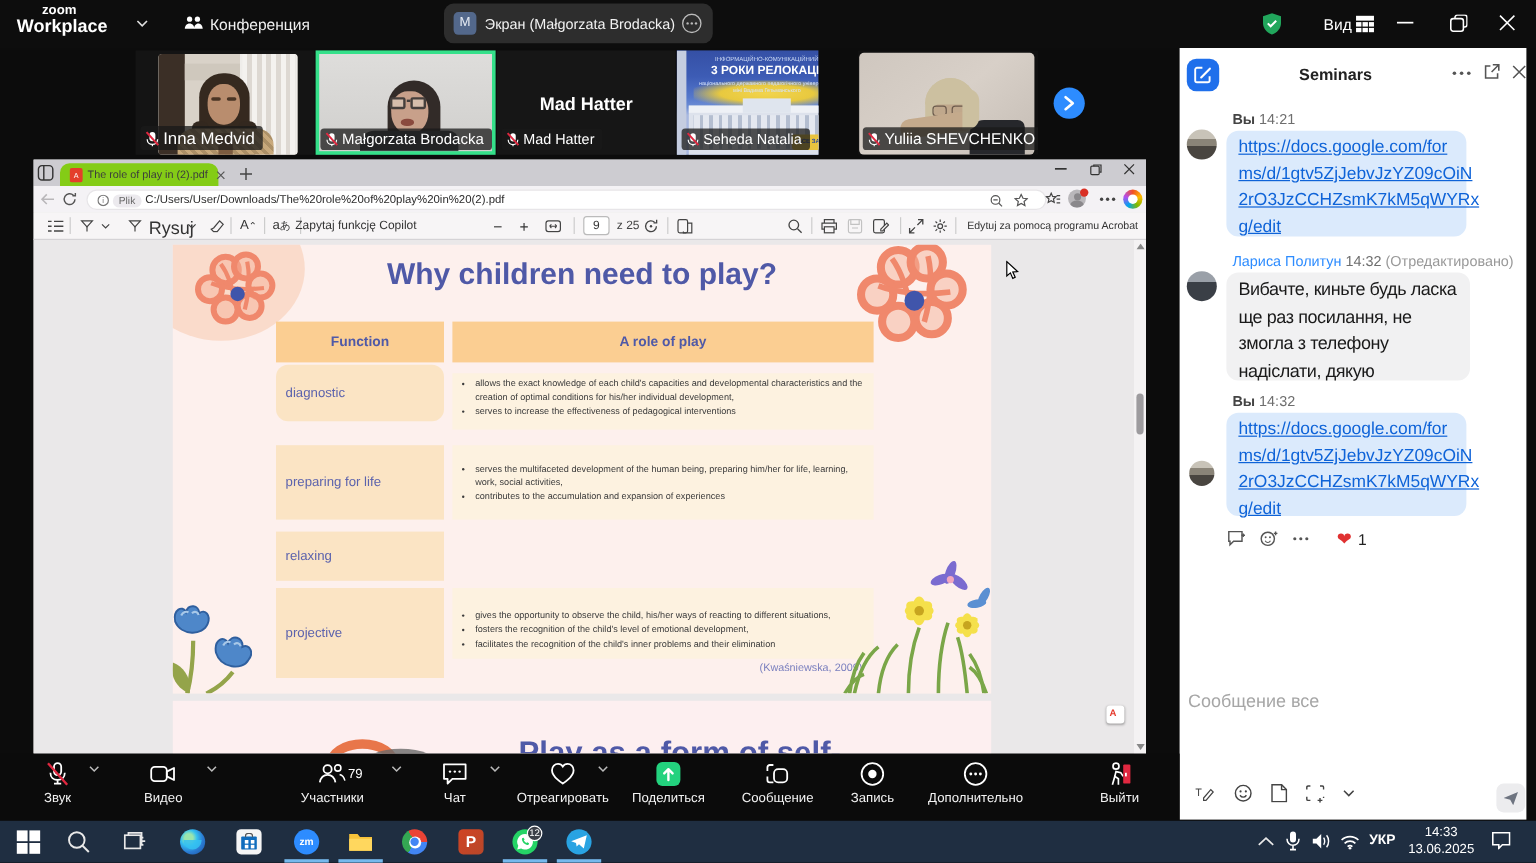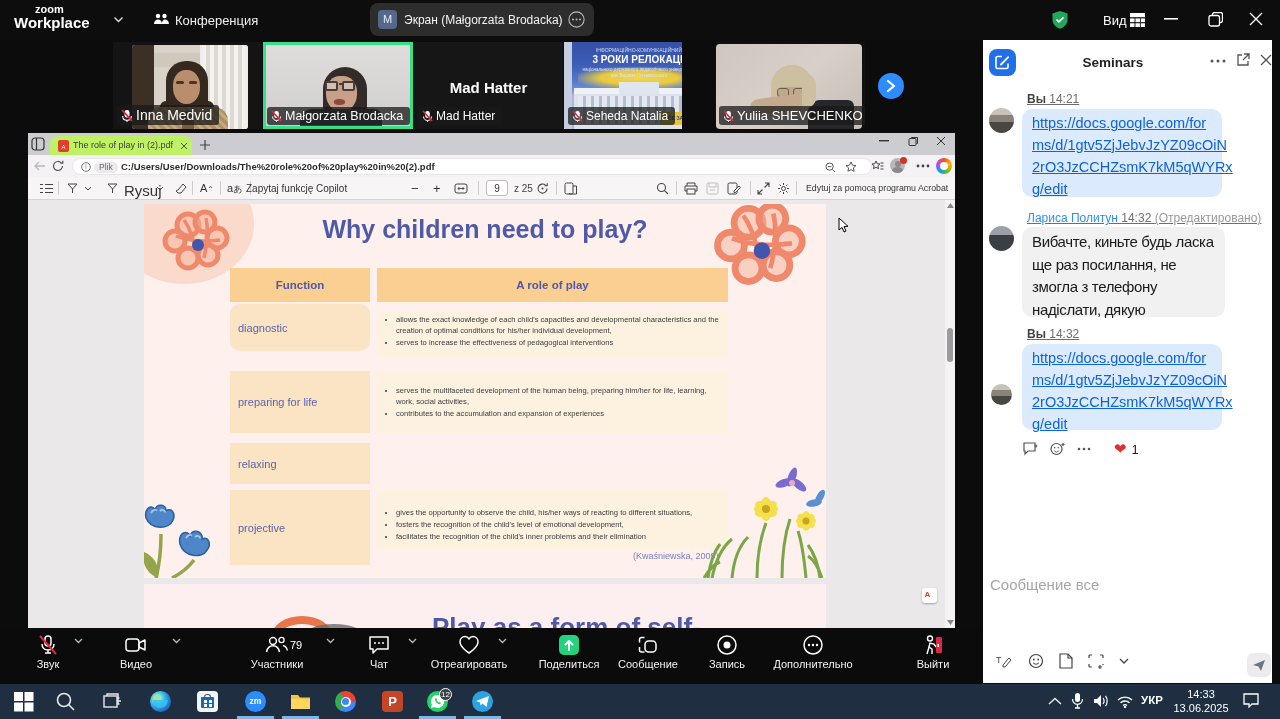--- a/index.html
+++ b/index.html
@@ -13,36 +13,36 @@
 .pill{left:370px;top:3px;width:224px;height:33px;background:#2d2d2d;border-radius:8px;}
 .mav{left:8px;top:7px;width:19px;height:19px;background:#53688b;border-radius:4px;color:#e8edf5;font-size:11px;text-align:center;line-height:19px;}
 .ptxt{left:34px;top:10px;font-size:12px;color:#f2f2f2;}
 .vid{left:1103px;top:13px;font-size:13px;color:#fff;}
 
 .tile{top:42px;height:87px;overflow:hidden;}
 .vlabel{position:absolute;left:4px;bottom:4px;height:18px;background:rgba(25,25,25,.75);border-radius:3px;color:#fff;font-size:12px;line-height:18px;padding:0 7px 0 4px;display:flex;align-items:center;gap:3px;white-space:nowrap;}
 
 #bwin{left:28px;top:133px;width:927px;height:495px;background:#eae8e9;}
 #tabstrip{left:0;top:0;width:927px;height:22px;background:#cdccd1;}
-#tab{left:22px;top:3px;width:142px;height:19px;background:#bef264;border-radius:8px 8px 0 0;}
+#tab{left:22px;top:3px;width:132px;height:19px;background:#84cc16;border-radius:8px 8px 0 0;}
 #addrrow{left:0;top:22px;width:927px;height:22px;background:#f4f2f5;}
 #apill{left:44px;top:3px;width:800px;height:17px;background:#fff;border-radius:9px;border:1px solid #e7e5e8;}
 #pdfbar{left:0;top:44px;width:927px;height:23px;background:#f7f5f6;border-bottom:1px solid #d5d3d6;}
 #viewer{left:0;top:67px;width:927px;height:428px;background:#eae8e9;overflow:hidden;}
 
 #page1{left:116px;top:4px;width:682px;height:374px;background:#fdf0ed;overflow:hidden;}
 #page2{left:116px;top:384px;width:682px;height:44px;background:#fdeff0;overflow:hidden;}
 .hcell{position:absolute;background:#fbce92;color:#4f59a7;font-weight:700;font-size:11.5px;display:flex;align-items:center;justify-content:center;}
 .lcell{position:absolute;left:86px;width:140px;background:#fbe4c4;color:#5c63ad;font-size:11px;display:flex;align-items:center;padding-left:8px;}
 .rcell{position:absolute;left:233px;width:351px;background:#fdf2e0;color:#3b3b3b;}
 .rcell ul{margin:0;padding-left:19px;padding-right:5px;}
 .rcell li{font-size:7.6px;line-height:11px;margin:1px 0;}
 
 #chat{left:983px;top:40px;width:289px;height:643px;background:#fff;}
-.msghdr{font-size:12px;color:#6e6e6e;text-decoration:underline;}
+.msghdr{font-size:12px;color:#6e6e6e;}
 .bubble-b{position:absolute;left:39px;width:200px;background:#dbeafc;border-radius:10px;color:#0e63d8;}
 .bubble-g{position:absolute;left:39px;width:203px;background:#f1f1f2;border-radius:10px;color:#1a1a1a;white-space:nowrap;letter-spacing:-0.35px;}
 .linktxt{font-size:14.5px;line-height:22px;text-decoration:underline;white-space:nowrap;color:#0e63d8;}
 .avatar{position:absolute;left:6px;width:25px;height:25px;border-radius:50%;overflow:hidden;}
 
 #ztoolbar{left:0;top:628px;width:983px;height:56px;background:#0b0b0b;}
 .zitem{position:absolute;text-align:center;color:#f2f2f2;font-size:11px;}
 
 #taskbar{left:0;top:684px;width:1280px;height:35px;background:#1f2e41;}
 .tbico{position:absolute;top:7px;width:21px;height:21px;}
@@ -225,21 +225,21 @@
     <svg class="abs" style="left:24px;top:5px" width="12" height="12" viewBox="0 0 12 12">
           <path d="M10.5 6a4.5 4.5 0 11-1.3-3.2" stroke="#555" stroke-width="1.2" fill="none"></path>
           <path d="M10.8 0.8v2.4H8.4" fill="none" stroke="#555" stroke-width="1.2"></path>
         </svg>
     <div class="abs" id="apill">
       <svg class="abs" style="left:8px;top:3px" width="10" height="10" viewBox="0 0 10 10">
             <circle cx="5" cy="5" r="4.3" stroke="#777" fill="none"></circle>
             <text x="5" y="7.4" font-size="6.5" fill="#777" text-anchor="middle" font-family="Liberation Sans">i</text>
           </svg>
       <div class="abs" style="left:21px;top:2.5px;font-size:8.5px;color:#666;background:#eceaee;border-radius:6px;padding:0 5px;line-height:11px;">Plik</div>
-      <div class="abs" style="left:48px;top:2px;font-size:9.5px;color:#2b2b2b;font-weight:bold;">C:/Users/User/Downloads/The%20role%20of%20play%20in%20(2).pdf</div>
+      <div class="abs" style="left:48px;top:2px;font-size:9.5px;color:#2b2b2b;">C:/Users/User/Downloads/The%20role%20of%20play%20in%20(2).pdf</div>
       <svg class="abs" style="left:752px;top:3px" width="11" height="11" viewBox="0 0 11 11">
             <circle cx="4.6" cy="4.6" r="3.6" stroke="#555" fill="none"></circle>
             <line x1="7.4" y1="7.4" x2="10" y2="10" stroke="#555"></line>
             <line x1="2.8" y1="4.6" x2="6.4" y2="4.6" stroke="#555"></line>
           </svg>
       <svg class="abs" style="left:772px;top:2px" width="12" height="12" viewBox="0 0 12 12">
             <path d="M6 1l1.5 3.2 3.5.4-2.6 2.3.7 3.4L6 8.6 2.9 10.3l.7-3.4L1 4.6l3.5-.4z" stroke="#555" fill="none"></path>
           </svg>
     </div>
     <svg class="abs" style="left:843px;top:5px" width="13" height="12" viewBox="0 0 13 12">
@@ -611,21 +611,21 @@
       </svg>
   <div class="zitem" style="left:425px;top:6px;width:88px;">
     <svg width="24" height="22" viewBox="0 0 24 22">
           <path d="M12 19S3 13.5 3 7.8C3 4.6 5.4 2.5 8 2.5c1.7 0 3.2.9 4 2.3.8-1.4 2.3-2.3 4-2.3 2.6 0 5 2.1 5 5.3C21 13.5 12 19 12 19z" stroke="#fff" fill="none" stroke-width="1.5"></path>
         </svg>
     <div>Отреагировать</div>
   </div>
   <svg class="abs" style="left:498px;top:10px" width="9" height="6">
         <path d="M1 1l3.5 3.5L8 1" stroke="#bbb" fill="none" stroke-width="1.3"></path>
       </svg>
-  <div class="zitem" style="left:533px;top:6px;width:72px;">
+  <div class="zitem" style="left:521px;top:6px;width:72px;">
     <svg width="22" height="22" viewBox="0 0 22 22">
           <rect x="1" y="1" width="20" height="20" rx="5" fill="#23d27e"></rect>
           <path d="M11 16V7M7.5 10.5L11 7l3.5 3.5" stroke="#fff" fill="none" stroke-width="2" stroke-linecap="round" stroke-linejoin="round"></path>
         </svg>
     <div>Поделиться</div>
   </div>
   <div class="zitem" style="left:612px;top:6px;width:72px;">
     <svg width="24" height="22" viewBox="0 0 24 22">
           <path d="M8.5 3.5h-3a2 2 0 00-2 2v3M3.5 13v3a2 2 0 002 2h3" stroke="#fff" fill="none" stroke-width="1.5"></path>
           <rect x="9" y="7" width="11" height="11" rx="3.5" stroke="#fff" fill="none" stroke-width="1.5"></rect>

